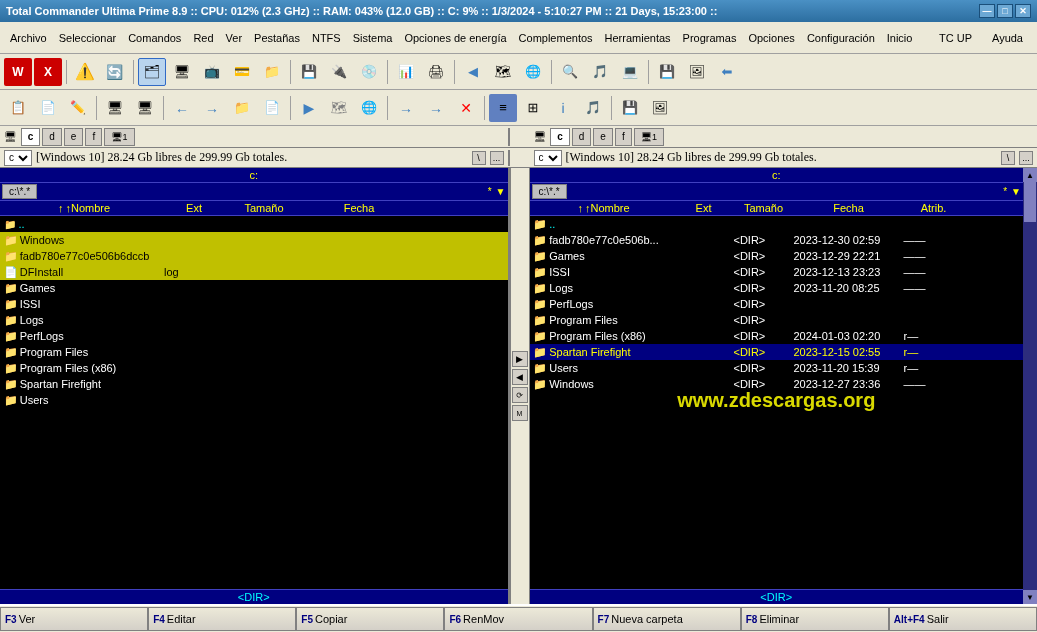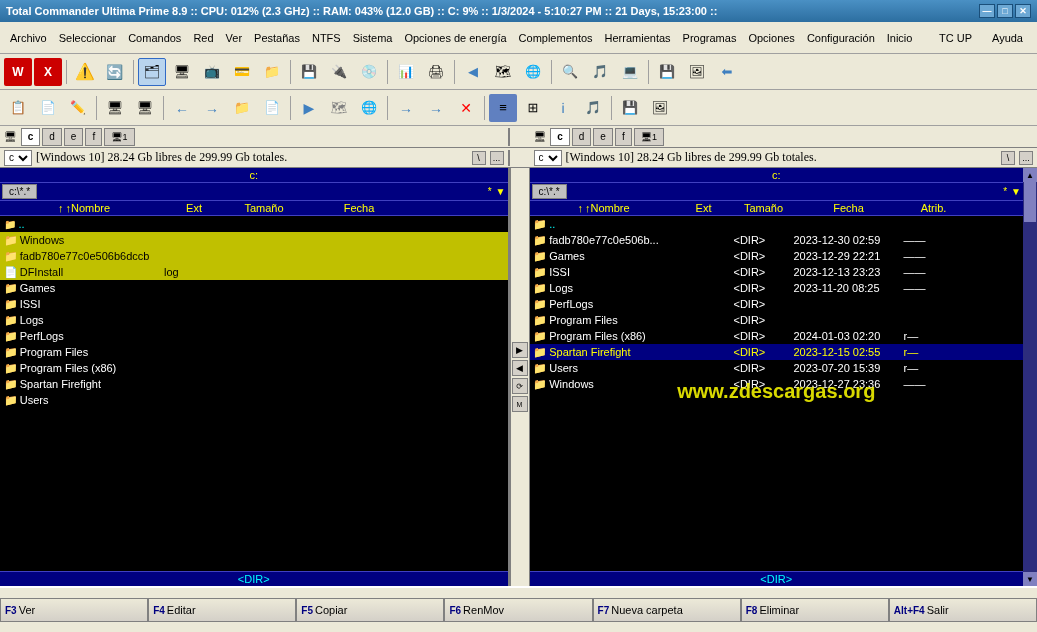--- a/index.html
+++ b/index.html
@@ -259,21 +259,21 @@
       font-size: 11px;
       padding: 1px 4px;
       text-align: center;
       border-top: 1px solid #4040c0;
     }
 
     
     #footer {
       background: #ece9d8;
       border-top: 2px solid #ffffff;
-      height: 46px;
+      height: 28px;
       display: flex;
       align-items: center;
     }
     .fn-btn {
       flex: 1;
       height: 24px;
       background: linear-gradient(to bottom, #ece9d8, #d4d0c8);
       border: 1px solid #808080;
       font-size: 11px;
       cursor: pointer;
@@ -711,21 +711,21 @@
             <div></div>
             <div>&lt;DIR&gt;</div>
             <div>2023-12-15 02:55</div>
             <div>r—</div>
           </div>
 
           <div class="file-row right-panel">
             <div class="name"><span style="color:#ffff00;">📁</span>Users</div>
             <div></div>
             <div>&lt;DIR&gt;</div>
-            <div>2023-07-20 15:39</div>
+            <div>2023-11-20 15:39</div>
             <div>r—</div>
           </div>
 
           <div class="file-row right-panel">
             <div class="name"><span style="color:#ffff00;">📁</span>Windows</div>
             <div></div>
             <div>&lt;DIR&gt;</div>
             <div>2023-12-27 23:36</div>
             <div>——</div>
           </div>

